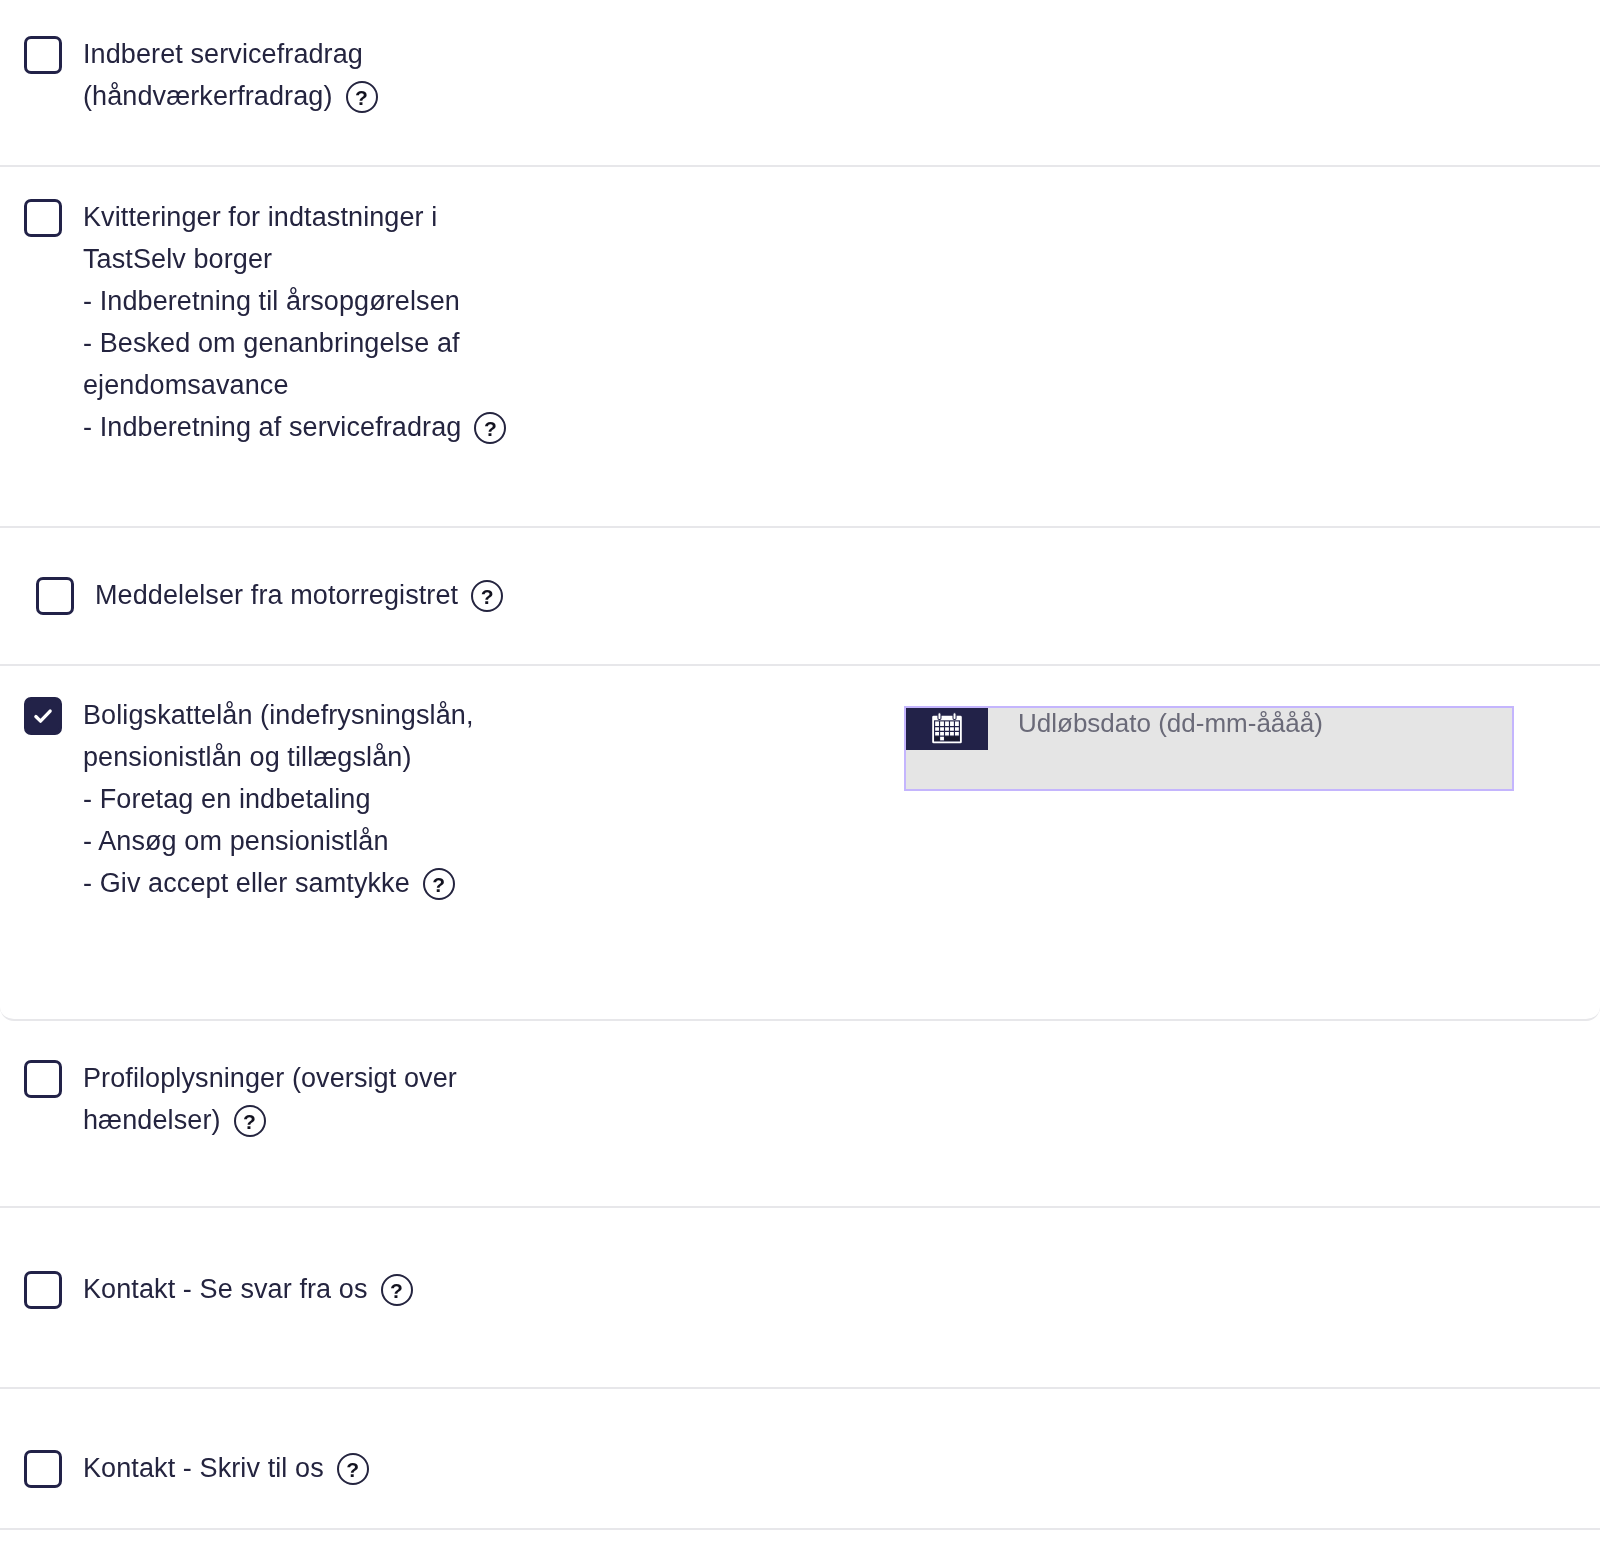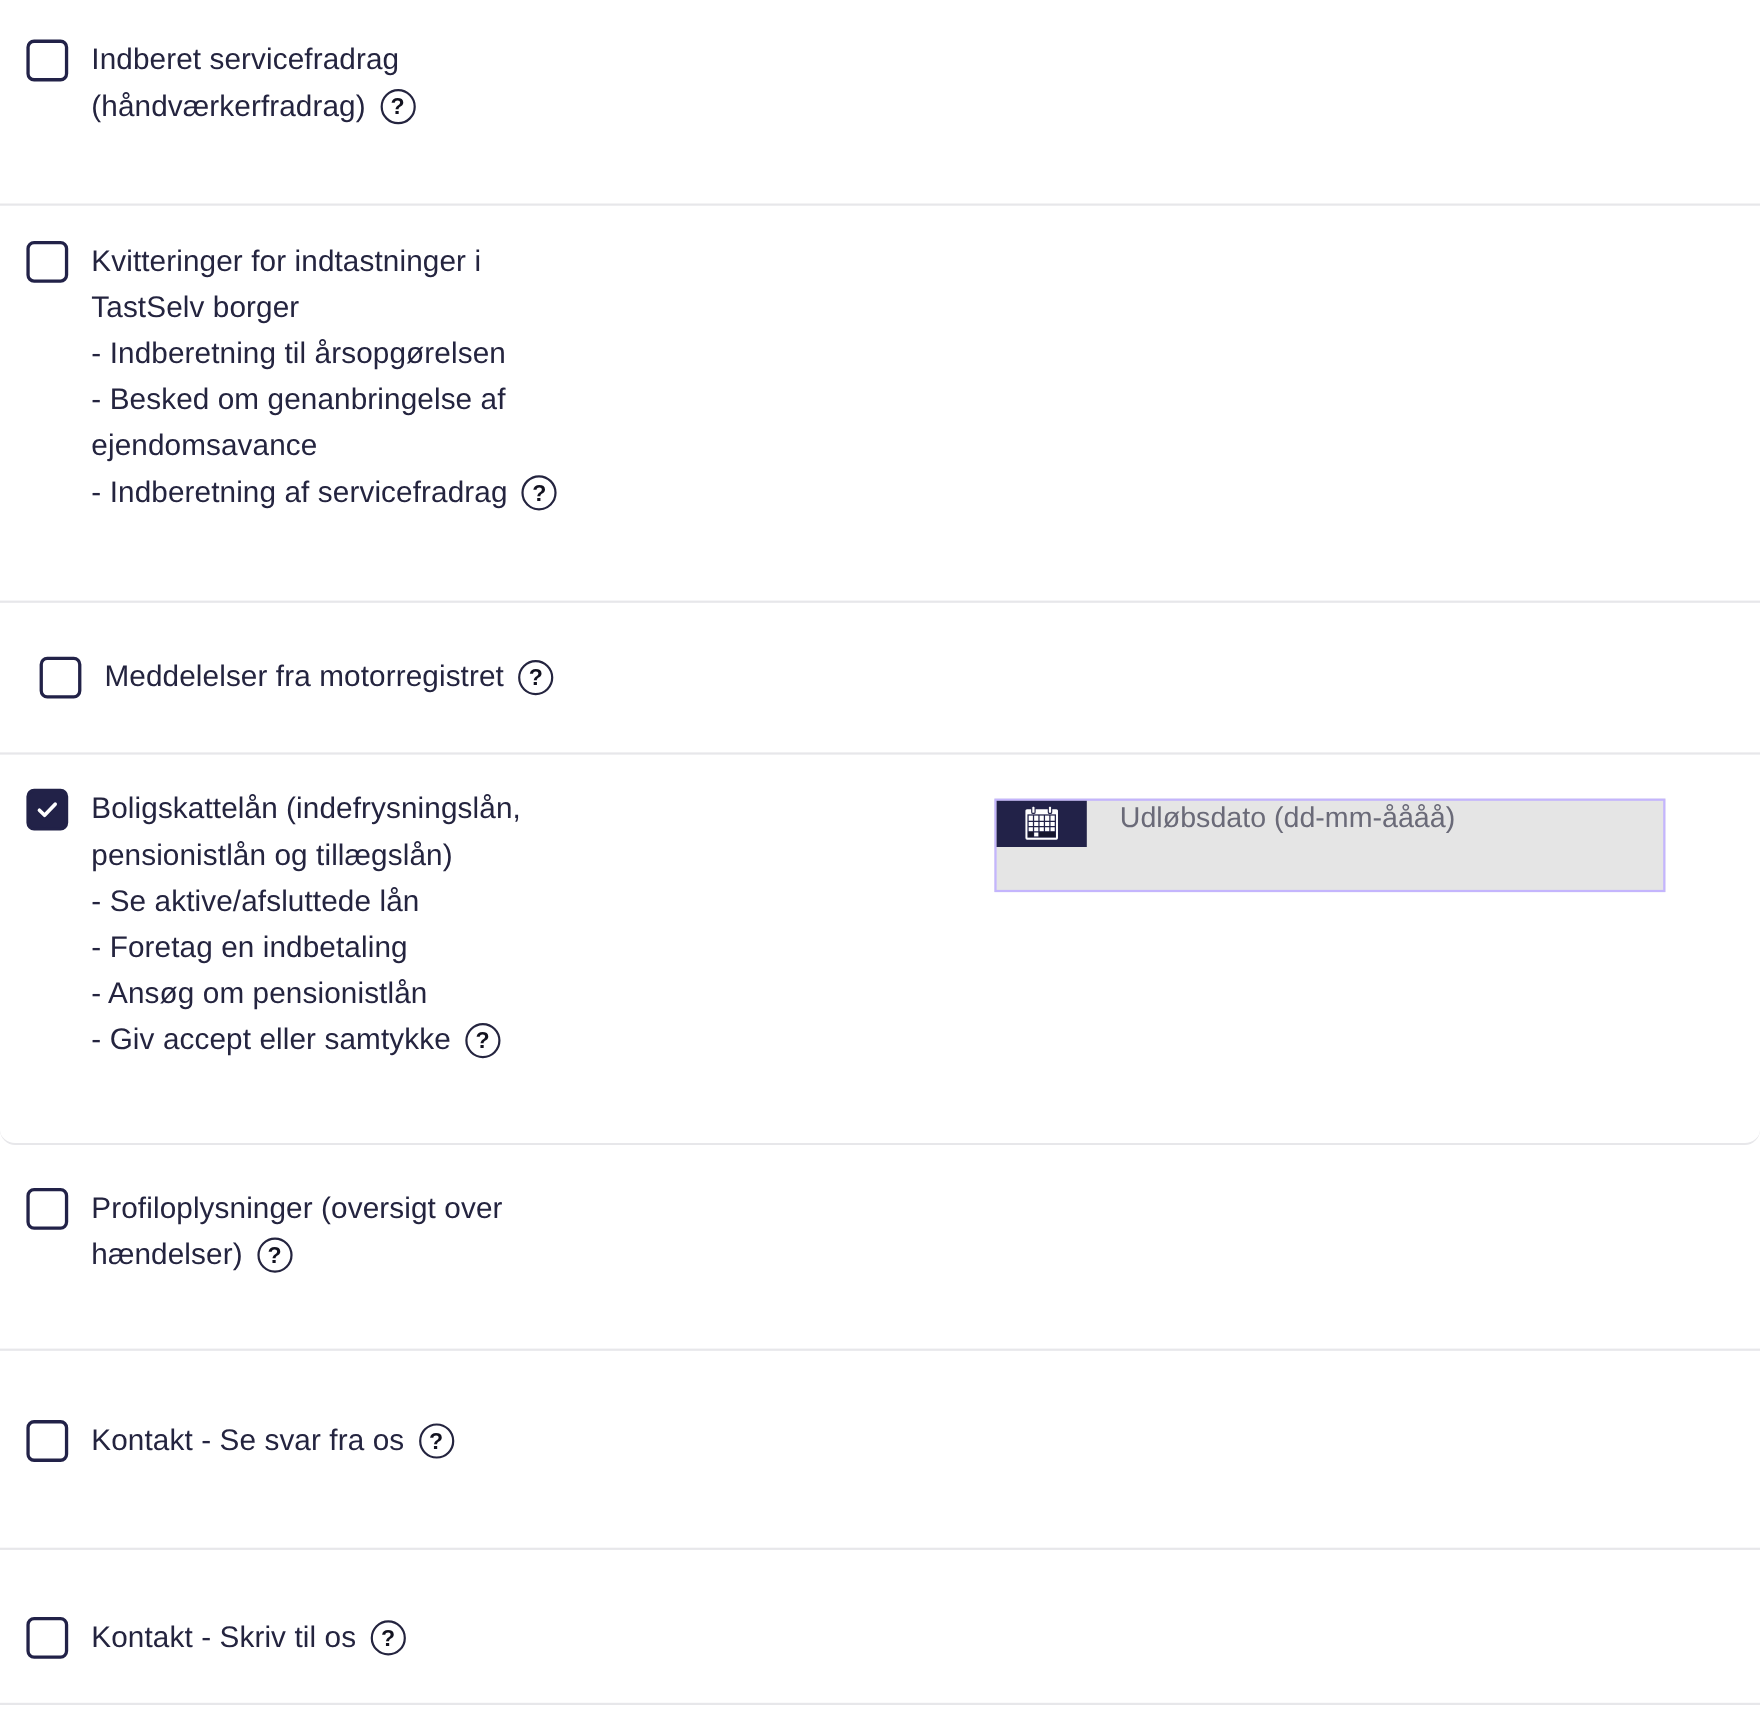--- a/index.html
+++ b/index.html
@@ -139,21 +139,21 @@
     font-size: 26px;
     color: #24243f;
     padding: 0 0 0 30px;
   }
   .date-input::placeholder {
     color: #6a6a78;
     opacity: 1;
   }
 
   
-  .r0 { height: 187px; padding-top: 33px; }
+  .r0 { height: 167px; padding-top: 33px; }
   .r1 { height: 361px; padding-top: 29px; }
   .r2 { height: 138px; padding-top: 46px; padding-left: 36px; }
   .r3 { height: 355px; padding-top: 28px; border-radius: 14px; }
   .r4 { height: 187px; padding-top: 36px; }
   .r5 { height: 181px; padding-top: 60px; }
   .r6 { height: 141px; padding-top: 58px; justify-content: center; }
 </style>
 </head>
 <body>
 
@@ -210,21 +210,20 @@
       <div class="row-inner">
         <div class="left-col">
           <div class="checkbox checked" role="checkbox" aria-checked="true">
             <svg class="tick" viewBox="0 0 24 24" aria-hidden="true">
               <path d="M4.2 12.6 L9.3 17.6 L19.8 6.6" fill="none" stroke="#ffffff" stroke-width="3.6" stroke-linecap="round" stroke-linejoin="round"></path>
             </svg>
           </div>
           <div class="label-block">
             <span class="label-line"><span>Boligskattelån (indefrysningslån,</span></span>
             <span class="label-line"><span>pensionistlån og tillægslån)</span></span>
-            <span class="label-line"><span>- Se aktive/afsluttede lån</span></span>
             <span class="label-line"><span>- Foretag en indbetaling</span></span>
             <span class="label-line"><span>- Ansøg om pensionistlån</span></span>
             <span class="label-line with-help">
               <span>- Giv accept eller samtykke</span>
               <span class="help-icon">?</span>
             </span>
           </div>
         </div>
         <div class="right-col">
           <div class="date-field">

